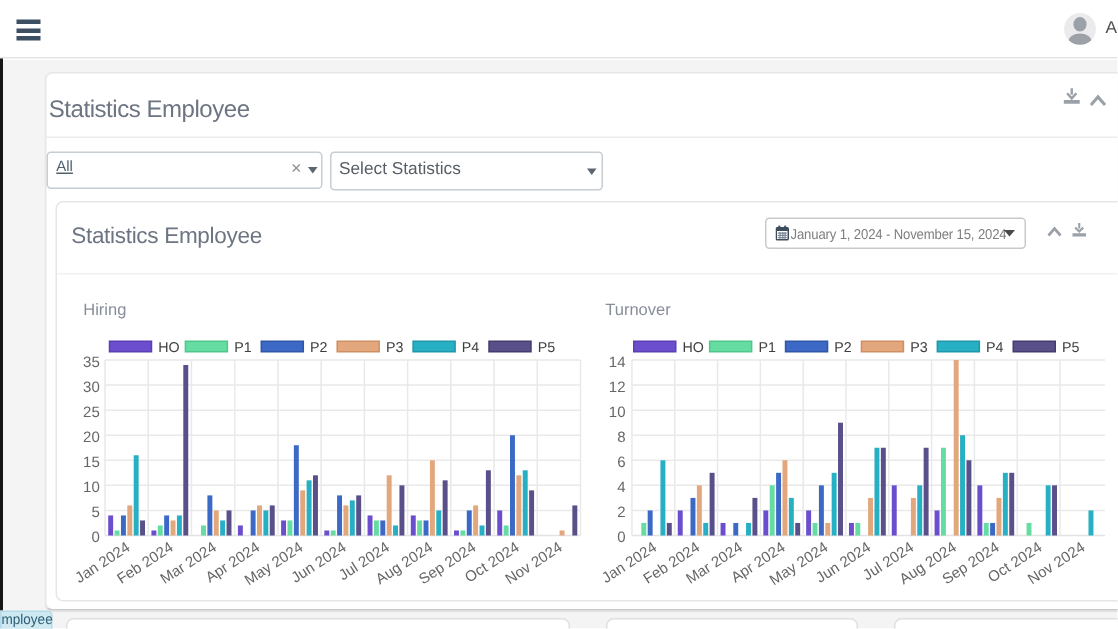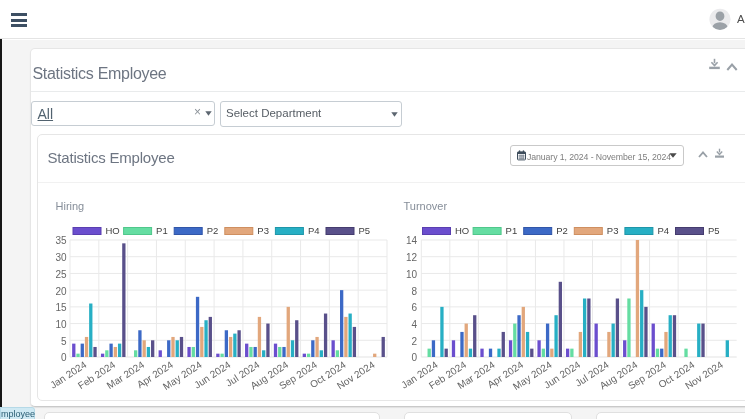--- a/index.html
+++ b/index.html
@@ -38,27 +38,27 @@
   <path d="M6.5 0.8 V5.2" stroke-width="1.6"></path>
   <path d="M3.4 4.2 L6.5 7.6 L9.6 4.2" stroke-width="1.6" fill="none"></path>
   <path d="M1.2 9.9 H11.8" stroke-width="2.4"></path>
  </g>
 </svg>
 <svg class="abs" style="left:726px;top:62px;" width="12" height="10" viewBox="0 0 12 10">
  <path d="M1.3 8 L6 2.6 L10.7 8" stroke="#99a0a7" stroke-width="2" fill="none"></path>
 </svg>
 
 <div class="abs" style="left:30.5px;top:101px;width:184px;height:25px;background:#fff;border:1px solid #c6cdd3;border-radius:3px;"></div>
-<div class="abs" style="left:37.5px;top:106px;font-size:14px;color:#51626f;text-decoration:underline;">All</div>
+<div class="abs" style="left:37.5px;top:106px;font-size:10px;color:#51626f;text-decoration:underline;">All</div>
 <div class="abs" style="left:194px;top:105px;font-size:12px;color:#8b9299;">×</div>
 <svg class="abs" style="left:205px;top:111px;" width="7" height="5" viewBox="0 0 7 5">
     <path d="M0.3 0.3 L6.7 0.3 L3.5 4.7 Z" fill="#5c6670"></path>
   </svg>
 <div class="abs" style="left:220px;top:101px;width:182px;height:26px;background:#fff;border:1px solid #c6cdd3;border-radius:3px;"></div>
-<div class="abs" style="left:226px;top:107px;font-size:11.5px;color:#565d64;">Select Department</div>
+<div class="abs" style="left:226px;top:107px;font-size:11.5px;color:#565d64;">Select Statistics</div>
 <svg class="abs" style="left:391px;top:112px;" width="7" height="5" viewBox="0 0 7 5">
     <path d="M0.3 0.3 L6.7 0.3 L3.5 4.7 Z" fill="#5c6670"></path>
   </svg>
 
 <div class="abs" style="left:37px;top:133.5px;width:723px;height:267px;background:#fff;border:1px solid #e6e6e6;border-radius:5px;"></div>
 <div class="abs" style="left:47.5px;top:149px;font-size:15px;letter-spacing:-0.2px;color:#6d7582;">Statistics Employee</div>
 <div class="abs" style="left:38px;top:181.5px;width:722px;height:1px;background:#f1f1f1;"></div>
 
 <div class="abs" style="left:510px;top:145px;width:174px;height:21px;background:#fff;border:1px solid #c9c9c9;border-radius:3px;"></div>
 <svg class="abs" style="left:516.5px;top:149.5px;" width="9" height="11" viewBox="0 0 9 11">

